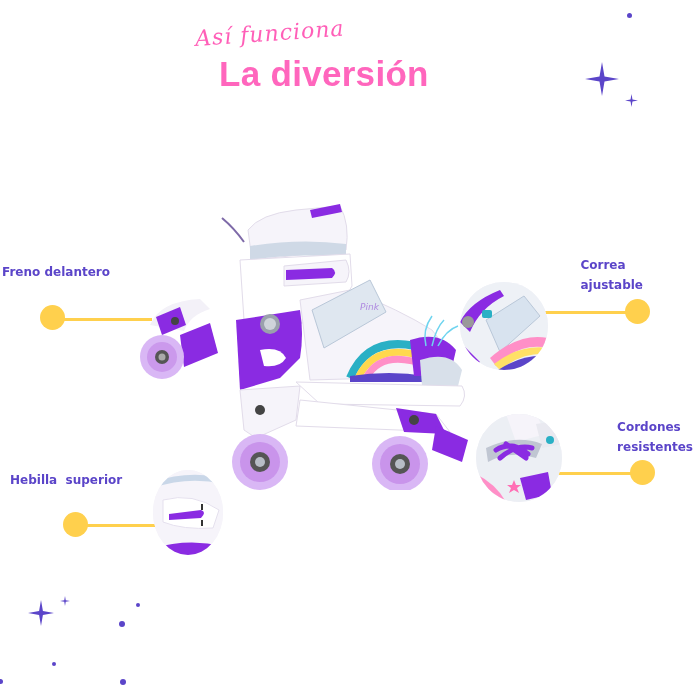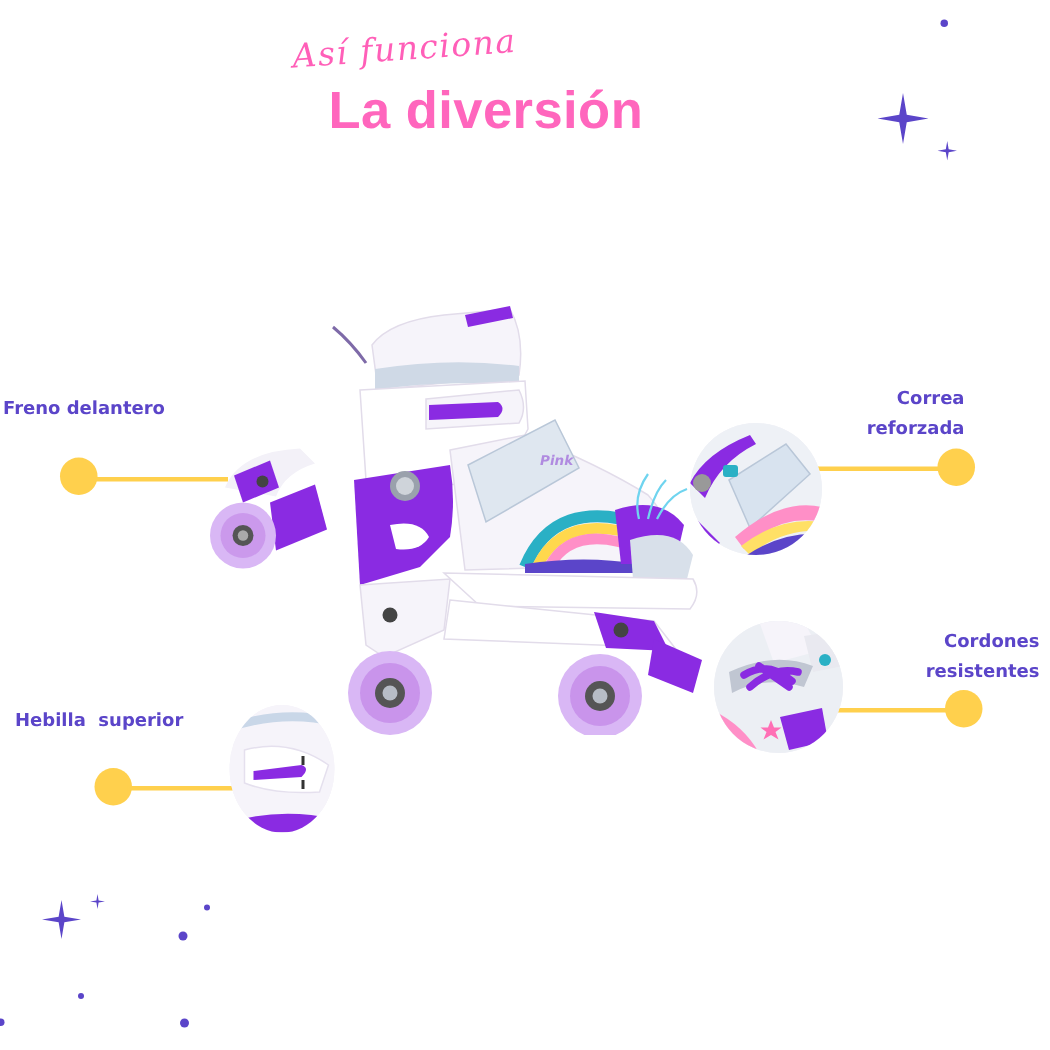--- a/index.html
+++ b/index.html
@@ -1,21 +1,21 @@
 <!DOCTYPE html>
 <html><head>
 <meta charset="utf-8">
 <style>
   html,body{margin:0;padding:0;background:#ffffff;}
   body{width:700px;height:700px;position:relative;overflow:hidden;font-family:"DejaVu Sans","Liberation Sans",sans-serif;}
   .abs{position:absolute;}
   .script-title{left:196px;top:26px;font-family:"DejaVu Serif",serif;font-style:italic;font-size:22px;color:#ff5fb8;letter-spacing:1px;transform:rotate(-4deg);transform-origin:left bottom;}
   .main-title{left:219px;top:54px;font-family:"Liberation Sans",sans-serif;font-weight:bold;font-size:35px;color:#ff66bd;letter-spacing:0.3px;}
   .label{font-family:"DejaVu Sans",sans-serif;font-weight:bold;font-size:12px;color:#5b45c9;line-height:20px;}
-  .label.right{text-align:right;}
+  .label.right{}
   .dot{width:25px;height:25px;border-radius:50%;background:#ffd04d;}
   .line{height:2.5px;background:#ffd04d;}
   .star svg{display:block;}
   .sparkdot{border-radius:50%;background:#5b45c9;}
   .circle-photo{border-radius:50%;overflow:hidden;background:#f3f1f8;}
 </style>
 </head>
 <body>
 
 <div class="abs script-title">Así funciona</div>
@@ -79,21 +79,21 @@
     <path d="M10 30 Q40 22 66 40 L60 58 Q30 60 10 52Z" fill="#ffffff" stroke="#e5e0ee"></path>
     <path d="M16 44 L48 40 Q54 42 48 48 L16 50Z" fill="#8a2be2"></path>
     <rect x="48" y="34" width="2" height="6" fill="#333"></rect>
     <rect x="48" y="50" width="2" height="6" fill="#333"></rect>
     <path d="M0 78 Q35 68 70 76 L70 85 L0 85Z" fill="#8a2be2"></path>
   </svg>
 </div>
 
 <div class="abs label right" style="right:57px;top:255px;">
   <div>Correa</div>
-  <div>reforzada</div>
+  <div>ajustable</div>
 </div>
 <div class="abs line" style="left:530px;top:311px;width:100px;"></div>
 <div class="abs dot" style="left:625px;top:299px;"></div>
 <div class="abs circle-photo" style="left:460px;top:282px;width:88px;height:88px;">
   <svg width="88" height="88" viewBox="0 0 88 88">
     <rect width="88" height="88" fill="#eef1f6"></rect>
     <path d="M0 40 Q10 20 40 8 L44 14 Q20 26 10 50Z" fill="#8a2be2"></path>
     <circle cx="8" cy="40" r="6" fill="#999"></circle>
     <path d="M26 38 L64 14 L80 34 L40 70 Z" fill="#d8e3ef" stroke="#b9c7d8"></path>
     <path d="M30 76 Q60 50 88 56 L88 66 Q60 60 36 84Z" fill="#ff8fc7"></path>
@@ -117,21 +117,21 @@
     <path d="M60 10 L86 6 L86 30 L66 34Z" fill="#e9e9f0"></path>
     <circle cx="74" cy="26" r="4" fill="#2ab0c5"></circle>
     <path d="M10 34 Q40 20 66 30 L60 44 Q34 36 12 48Z" fill="#c0c6d2"></path>
     <path d="M20 36 Q36 26 52 40 M24 44 Q40 30 56 34 M30 30 L50 44" stroke="#8a2be2" stroke-width="5" fill="none" stroke-linecap="round"></path>
     <path d="M0 60 Q20 70 30 88 L0 88Z" fill="#ff8fc7"></path>
     <path d="M44 64 L72 58 L76 80 L50 86Z" fill="#8a2be2"></path>
     <path d="M38 66 l2 5 5 0 -4 3 2 5 -5 -3 -5 3 2 -5 -4 -3 5 0z" fill="#ff6fb5"></path>
   </svg>
 </div>
 
-<div class="abs" style="left:200px;top:200px;width:280px;height:290px;font-weight:bold;">
+<div class="abs" style="left:200px;top:200px;width:280px;height:290px;">
   <svg width="280" height="290" viewBox="0 0 280 290">
 
     <path d="M22 18 Q34 28 44 42" stroke="#7e6aa8" stroke-width="2" fill="none"></path>
 
     <path d="M48 30 Q60 14 96 10 L140 6 Q150 24 146 50 L52 60 Z" fill="#f6f4fa" stroke="#e2dcea"></path>
     <path d="M110 10 L140 4 L142 12 L112 18Z" fill="#8a2be2"></path>
     <path d="M50 46 Q100 38 146 44 L146 58 Q100 52 50 60Z" fill="#cfd9e6"></path>
 
     <path d="M40 60 L150 54 L152 86 Q140 110 120 120 L60 130 L44 120 Z" fill="#ffffff" stroke="#e2dcea"></path>
 

